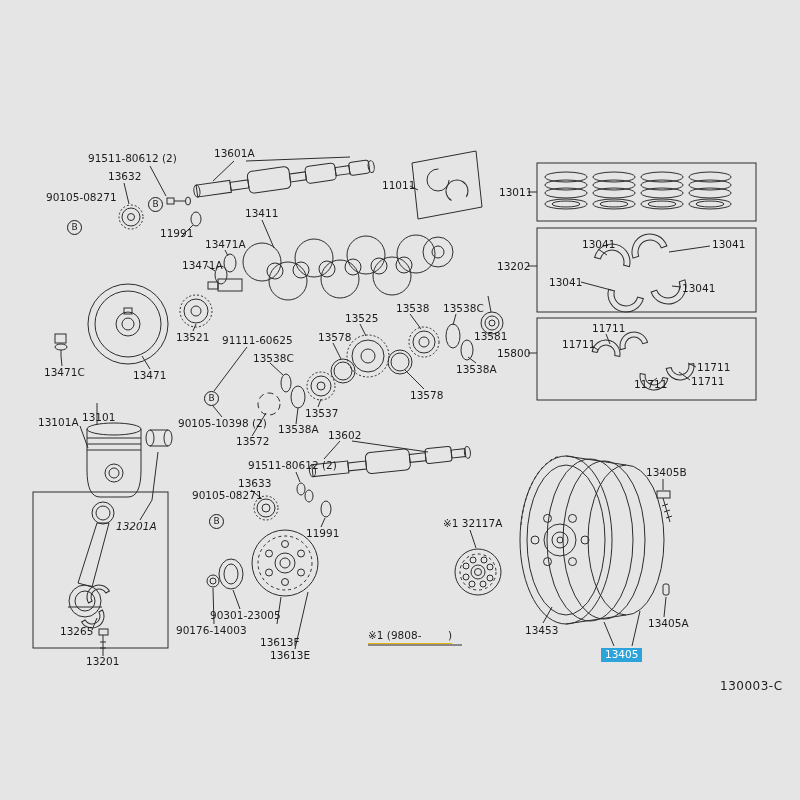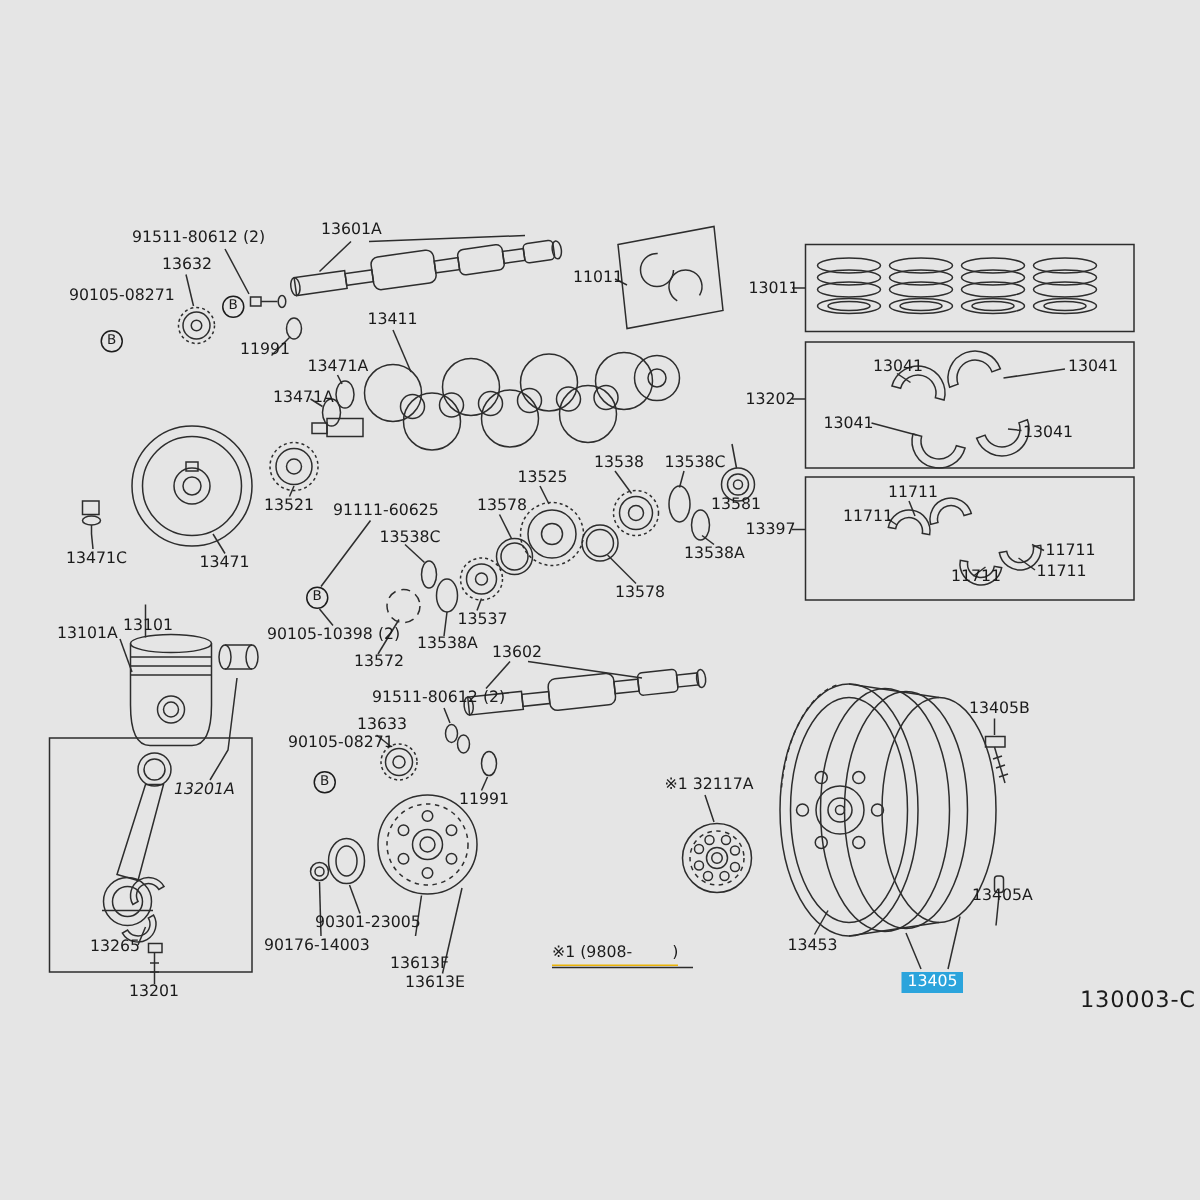--- a/index.html
+++ b/index.html
@@ -5,21 +5,21 @@
   html,body{margin:0;padding:0;background:#fff;}
   #stage{position:relative;width:800px;height:800px;background:#e5e5e5;overflow:hidden;
          font-family:"DejaVu Sans","Liberation Sans",sans-serif;}
   #art{position:absolute;left:0;top:0;}
   #labels{position:absolute;left:0;top:0;width:800px;height:800px;}
   .label{position:absolute;font-size:10.5px;color:#1c1c1c;white-space:pre;line-height:1.1;}
   .label.bolt{width:13px;height:13px;border:1px solid #1c1c1c;border-radius:50%;
               text-align:center;font-size:9px;line-height:13px;}
   .label.hl{background:#2ba4dc;color:#ffffff;padding:1px 4px;}
   .label.ul{border-bottom:1px solid #eab308;padding-bottom:1px;}
-  .label.code{font-size:15px;letter-spacing:0.5px;}
+  .label.code{font-size:12px;letter-spacing:0.5px;margin-top:22px;}
 </style>
 </head>
 <body>
 
 <div id="stage">
 
   <svg id="art" width="800" height="800" viewBox="0 0 800 800">
     <defs>
       <path id="shell" d="M-18 0 A18 18 0 0 1 18 0 L12 0 A12 12 0 0 0 -12 0 Z"></path>
       <path id="washerhalf" d="M-14 0 A14 14 0 0 1 14 0 L9 0 A9 9 0 0 0 -9 0 Z"></path>
@@ -365,21 +365,21 @@
       <span class="label" style="left: 245px; top: 208px;">13411</span>
       <span class="label" style="left: 205px; top: 239px;">13471A</span>
       <span class="label" style="left: 182px; top: 260px;">13471A</span>
       <span class="label" style="left: 382px; top: 180px;">11011</span>
       <span class="label" style="left: 499px; top: 187px;">13011</span>
       <span class="label" style="left: 497px; top: 261px;">13202</span>
       <span class="label" style="left: 582px; top: 239px;">13041</span>
       <span class="label" style="left: 712px; top: 239px;">13041</span>
       <span class="label" style="left: 549px; top: 277px;">13041</span>
       <span class="label" style="left: 682px; top: 283px;">13041</span>
-      <span class="label" style="left: 497px; top: 348px;">13397</span>
+      <span class="label" style="left: 497px; top: 348px;">15800</span>
       <span class="label" style="left: 592px; top: 323px;">11711</span>
       <span class="label" style="left: 562px; top: 339px;">11711</span>
       <span class="label" style="left: 697px; top: 362px;">11711</span>
       <span class="label" style="left: 634px; top: 379px;">11711</span>
       <span class="label" style="left: 691px; top: 376px;">11711</span>
       <span class="label" style="left: 176px; top: 332px;">13521</span>
       <span class="label" style="left: 44px; top: 367px;">13471C</span>
       <span class="label" style="left: 133px; top: 370px;">13471</span>
       <span class="label" style="left: 222px; top: 335px;">91111-60625</span>
       <span class="label" style="left: 253px; top: 353px;">13538C</span>
@@ -407,17 +407,17 @@
       <span class="label bolt" style="left: 209px; top: 514px;">B</span>
       <span class="label" style="left: 306px; top: 528px;">11991</span>
       <span class="label" style="left: 210px; top: 610px;">90301-23005</span>
       <span class="label" style="left: 176px; top: 625px;">90176-14003</span>
       <span class="label" style="left: 260px; top: 625px; margin-top: 12px;">13613F</span>
       <span class="label" style="left: 270px; top: 650px;">13613E</span>
       <span class="label" style="left: 443px; top: 518px;">※1 32117A</span>
       <span class="label ul" style="left: 368px; top: 630px;">※1 (9808-        )</span>
       <span class="label" style="left: 525px; top: 625px;">13453</span>
       <span class="label hl" style="left: 601px; top: 648px; background: rgb(43, 164, 220);">13405</span>
-      <span class="label" style="left: 648px; top: 592px;">13405A</span>
+      <span class="label" style="left: 648px; top: 618px;">13405A</span>
       <span class="label" style="left: 646px; top: 467px;">13405B</span>
       <span class="label code" style="left: 720px; top: 658px;">130003-C</span>
     </div>
 </div>
 
 </body></html>

